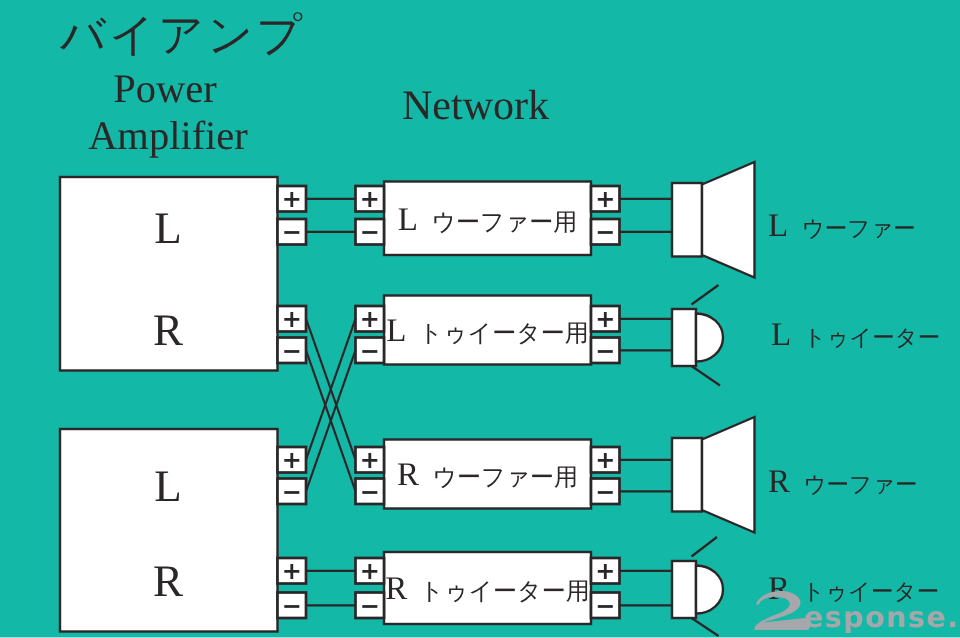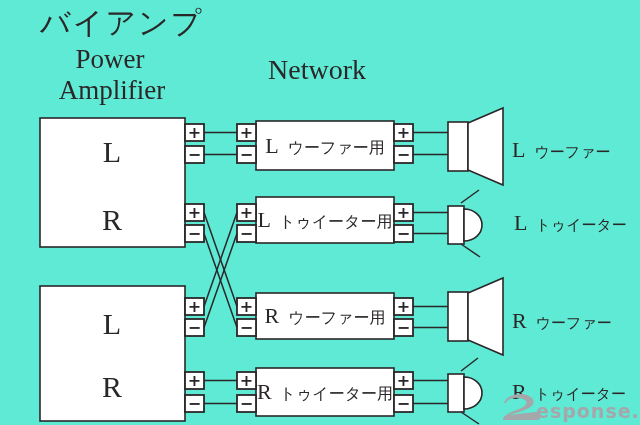--- a/index.html
+++ b/index.html
@@ -1,16 +1,16 @@
 <!DOCTYPE html>
 <html><head>
 <meta charset="utf-8">
 <style>
   html,body{margin:0;padding:0;background:#fff;}
-  .stage{position:relative;width:640px;height:425px;background:#5eead4;overflow:hidden;}
+  .stage{position:relative;width:640px;height:425px;background:#14b8a6;overflow:hidden;}
   svg{display:block;}
   .box{fill:#fff;stroke:#2b2728;stroke-width:1.6;}
   .term{fill:#fff;stroke:#2b2728;stroke-width:1.8;}
   .wire{stroke:#2b2728;stroke-width:1.5;fill:none;}
   .spk{fill:#fff;stroke:#2b2728;stroke-width:1.6;}
   .t-serif{font-family:"Liberation Serif","DejaVu Serif",serif;fill:#2b2728;}
   .title{font-size:30px;letter-spacing:2px;}
   .hdr{font-size:27px;}
   .chan{font-size:30px;}
   .boxlbl-ch{font-size:22px;}

